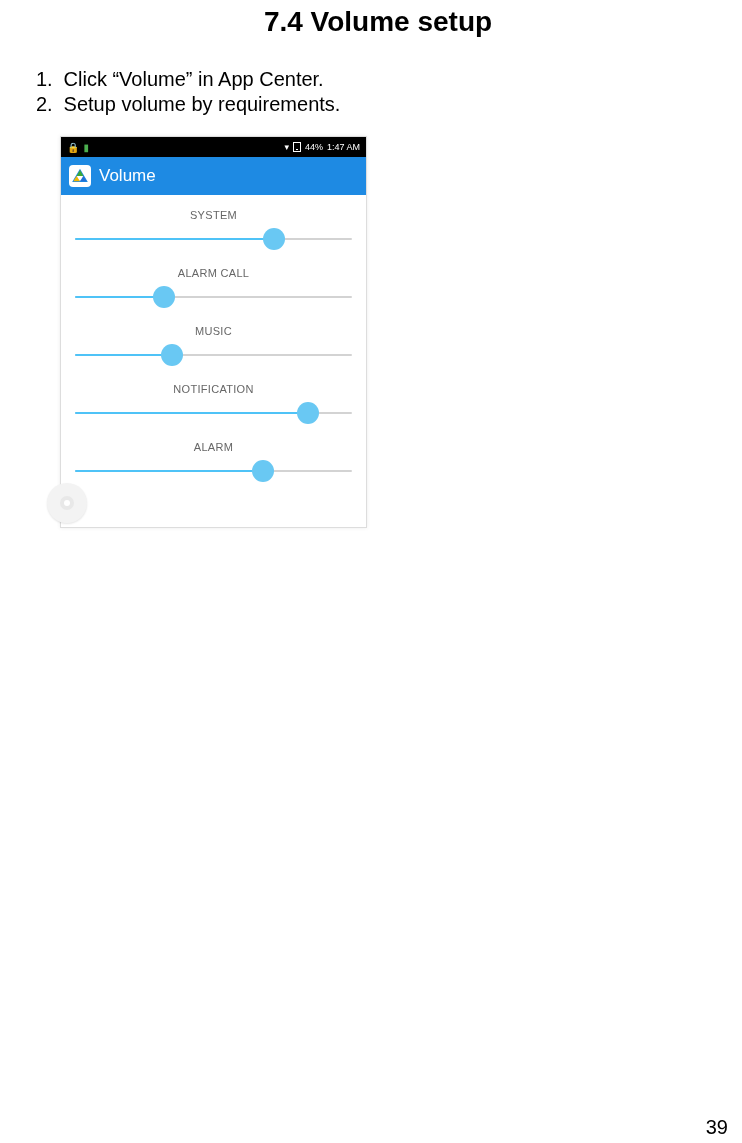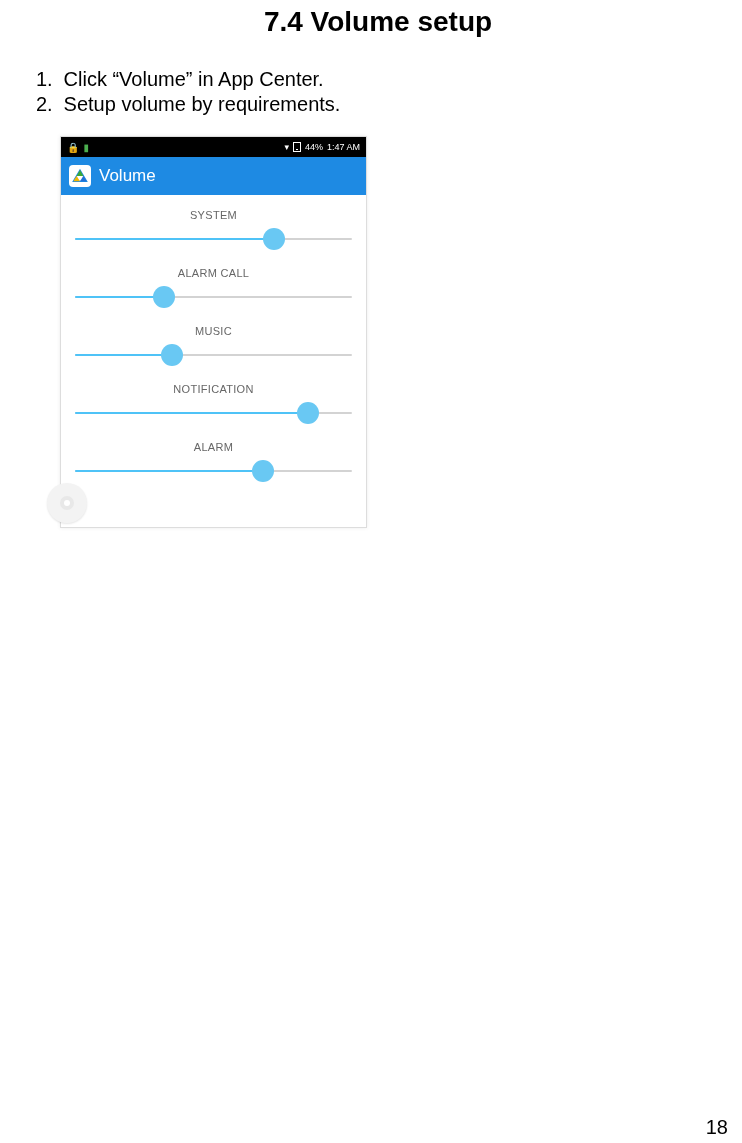--- a/index.html
+++ b/index.html
@@ -119,14 +119,14 @@
         </div>
       </div>
       <div class="fab-shadow">
         <div class="fab">
           <div class="fab-inner"></div>
         </div>
       </div>
     </div>
   </div>
 
-  <div class="page-number">18</div>
+  <div class="page-number">39</div>
 </div>
 
 </body></html>

